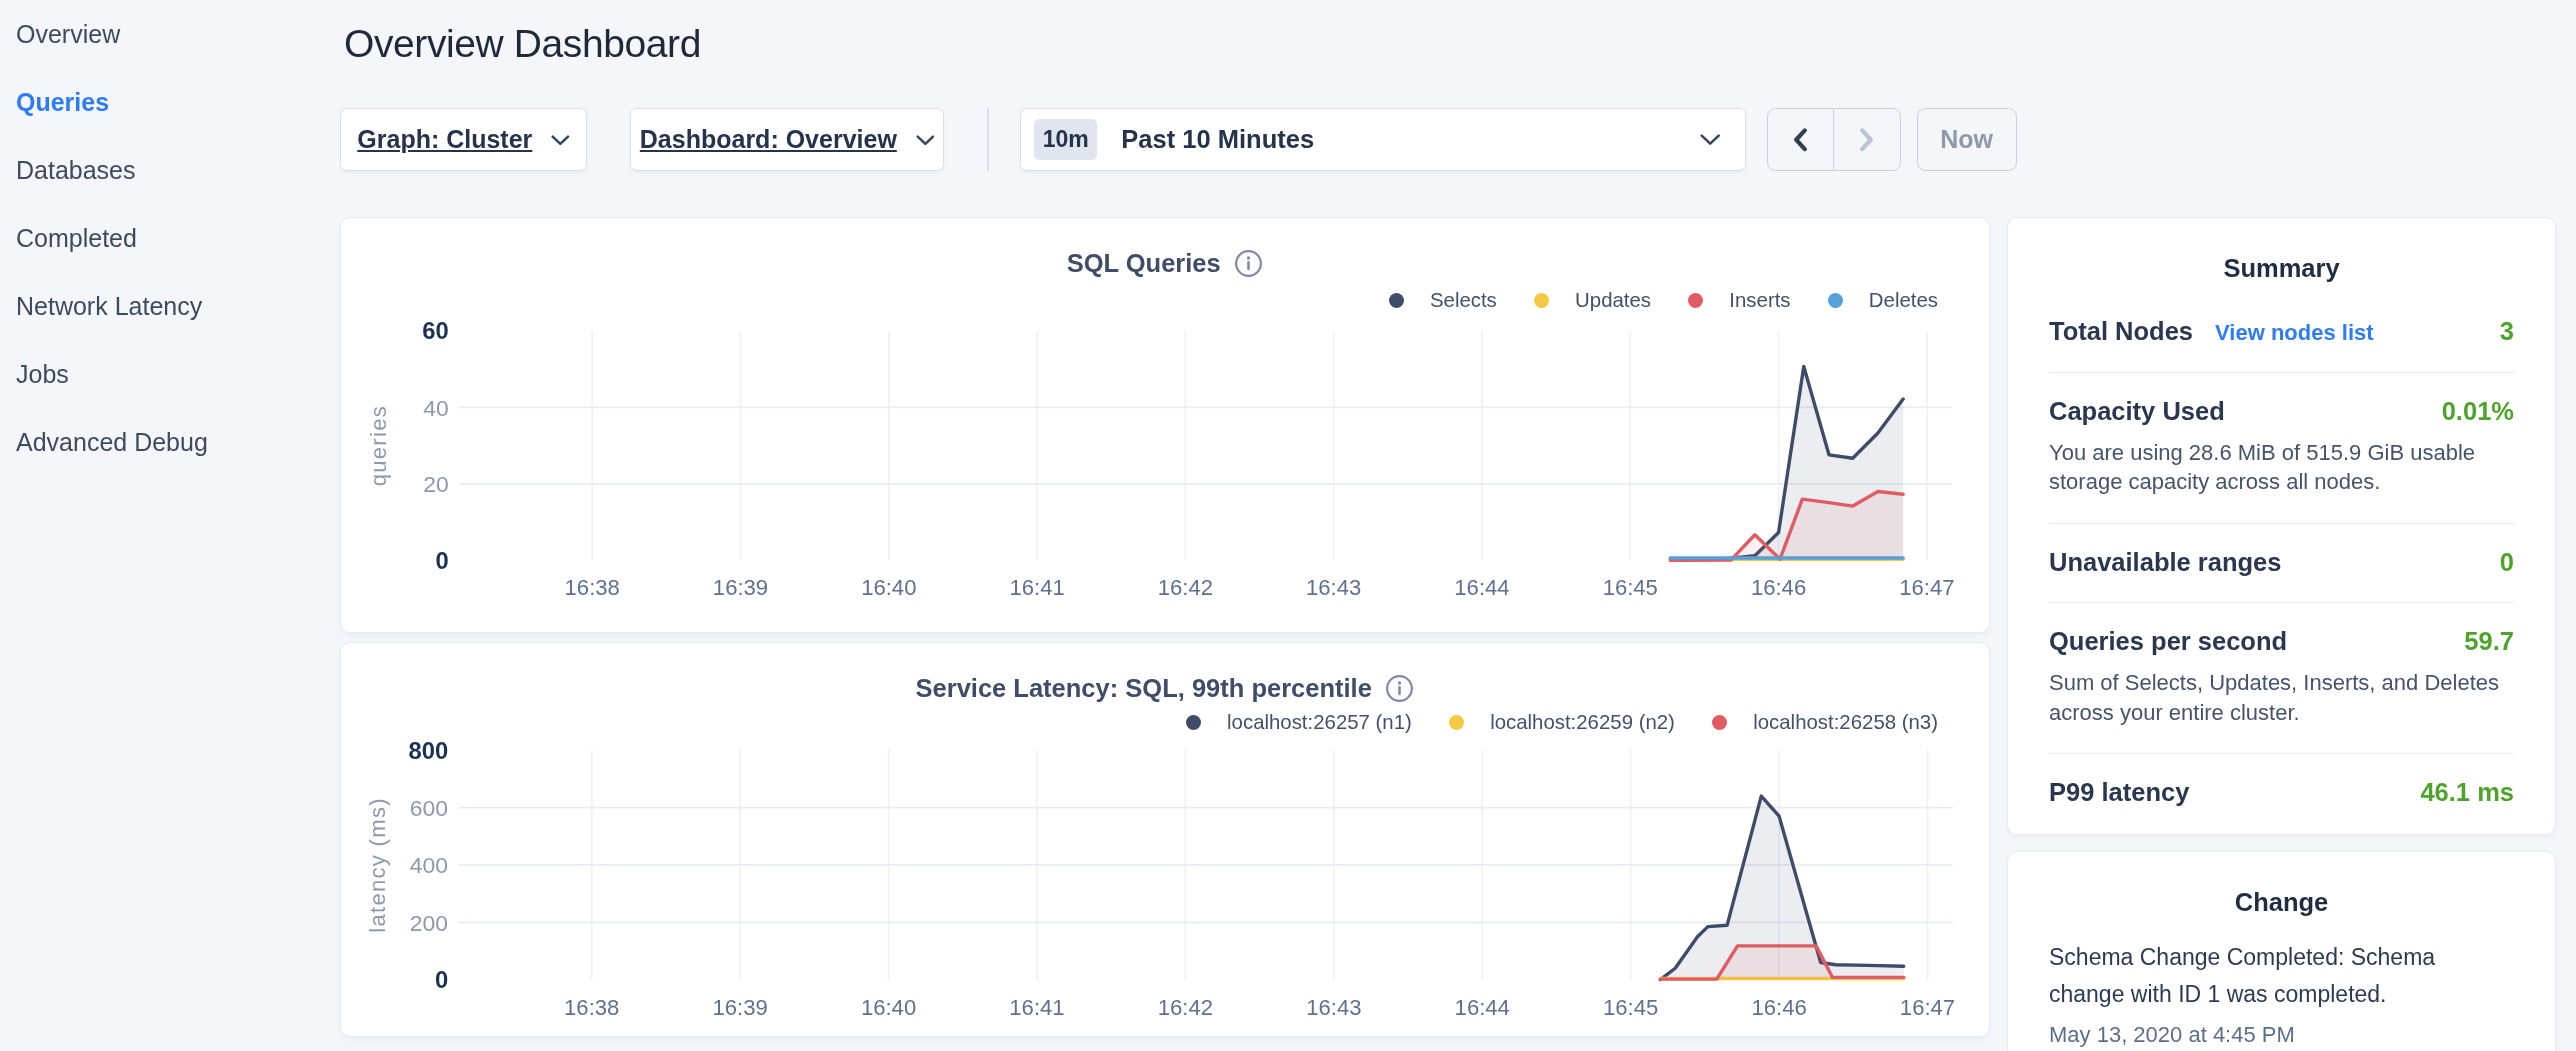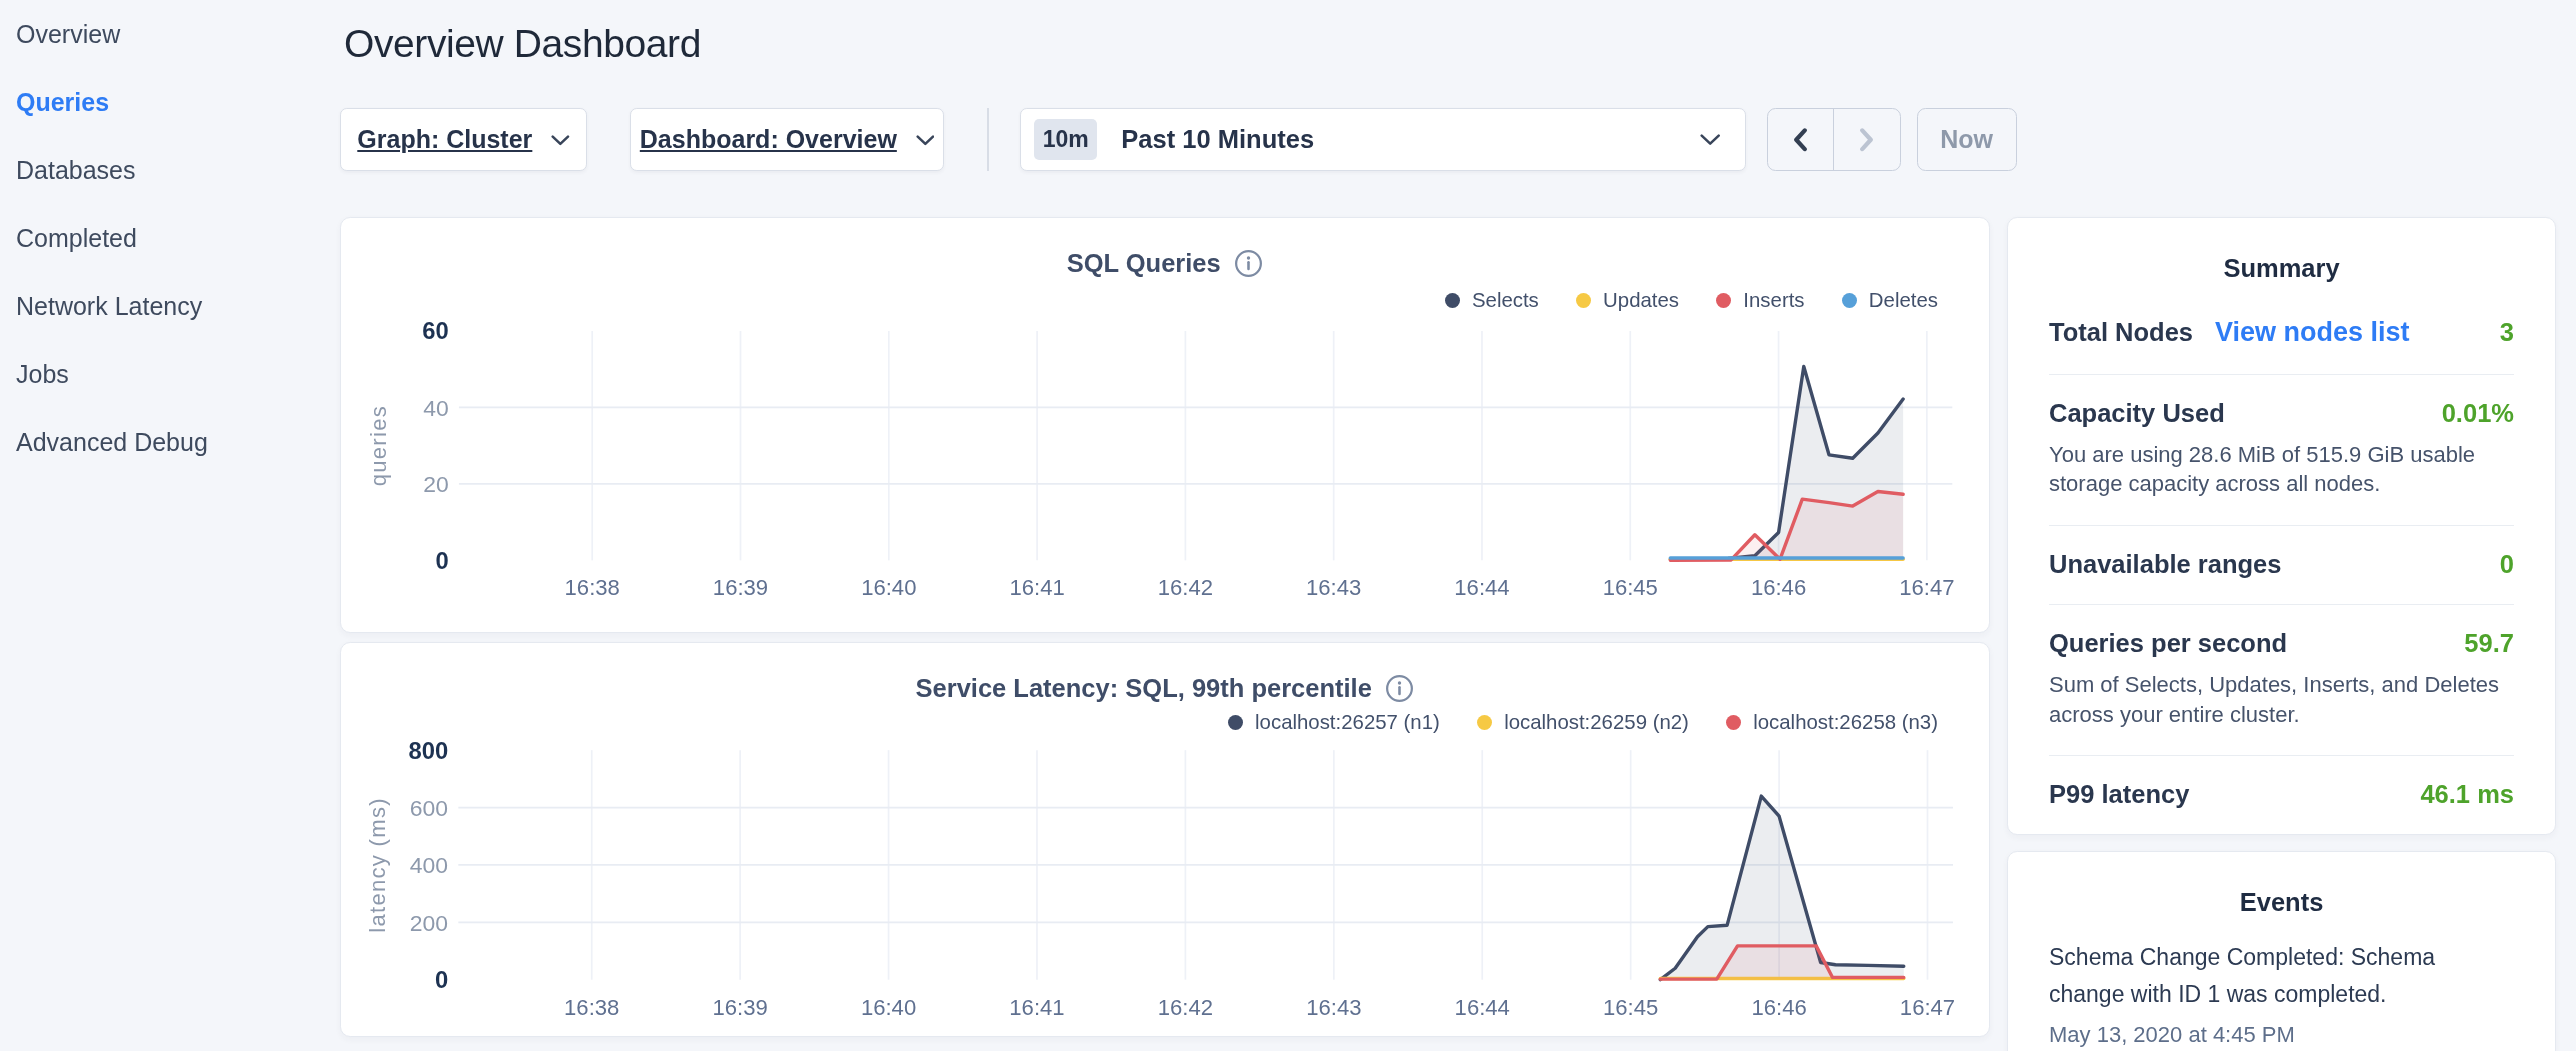--- a/index.html
+++ b/index.html
@@ -39,31 +39,31 @@
   
   .card { position:absolute; background:#fff; border:1.7px solid #e5e9f0; border-radius:10.2px;
     box-shadow:0 2.6px 6.8px rgba(50,60,80,.04); }
   #chart-card-1 { left:340px; top:217px; width:1650px; height:416px;text-align:right; }
   #chart-card-2 { left:340px; top:642px; width:1650px; height:395px; }
   #summary-card { left:2007px; top:217px; width:549px; height:618px; padding:0 41px; }
   #events-card  { left:2007px; top:851px; width:549px; height:255px; padding:0 41px; }
   .chart-header { position:absolute; top:31px; left:0; width:100%; display:flex; justify-content:center; align-items:center; gap:13.6px; }
   .chart-title { font-size:25.5px; font-weight:700; color:#3f4d68; }
   .legend { position:absolute; top:71px; right:51px; display:flex; gap:37px; }
-  .legend-item { display:flex; align-items:center; gap:12px; font-size:20.4px; color:#42506b; white-space:nowrap; }
+  .legend-item { display:flex; align-items:center; gap:26px; font-size:20.4px; color:#42506b; white-space:nowrap; }
   .legend-dot { width:15.3px; height:15.3px; border-radius:50%; flex:none; }
   svg.chart { position:absolute; left:0; top:0; }
   
   .panel-title { text-align:center; font-size:25.5px; font-weight:700; color:#1f2c42; margin-top:36px; }
   #summary-card .rows { margin-top:10.2px; }
   .sum-row { padding:24px 0 25.5px; border-bottom:1.7px solid #e9edf2; }
   .sum-row:last-child { border-bottom:none;text-align:right; }
   .sum-top { display:flex; align-items:baseline; }
   .sum-label { font-size:25.5px; font-weight:700; color:#2a374e; }
-  .sum-link { font-size:27px; font-weight:700; color:#2e7cf5; margin-left:22px; cursor:pointer; }
+  .sum-link { font-size:22px; font-weight:700; color:#2e7cf5; margin-left:22px; cursor:pointer; }
   .sum-value { margin-left:auto; font-size:25.5px; font-weight:700; color:#4ea32b; }
   .sum-desc { margin-top:12px; font-size:22px; color:#46536b; line-height:1.35; }
   
   .event-msg { width:429px; font-size:23px; color:#2c3a52; line-height:1.62; margin-top:22px; }
   .event-time { font-size:22px; color:#5d6e8a; margin-top:8.5px; }
   .icon { display:flex; align-items:center; }
 </style>
 </head>
 <body>
 
@@ -287,19 +287,19 @@
     <div class="sum-row">
       <div class="sum-top">
         <span class="sum-label">P99 latency</span>
         <span class="sum-value">46.1 ms</span>
       </div>
     </div>
   </div>
 </aside>
 
 <aside class="card" id="events-card">
-  <div class="panel-title">Events</div>
+  <div class="panel-title">Change</div>
   <div>
     <div class="event-msg">Schema Change Completed: Schema change with ID 1 was completed.</div>
     <div class="event-time">May 13, 2020 at 4:45 PM</div>
   </div>
 </aside>
 
 
 </body></html>

